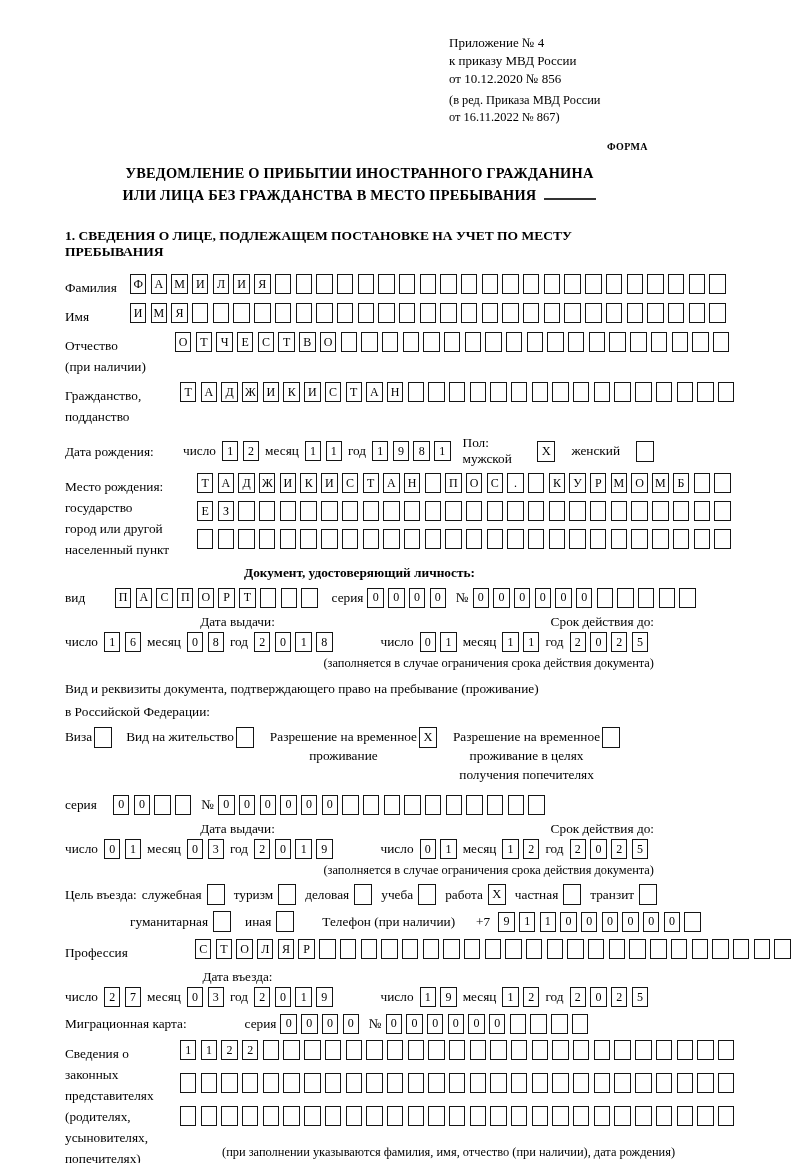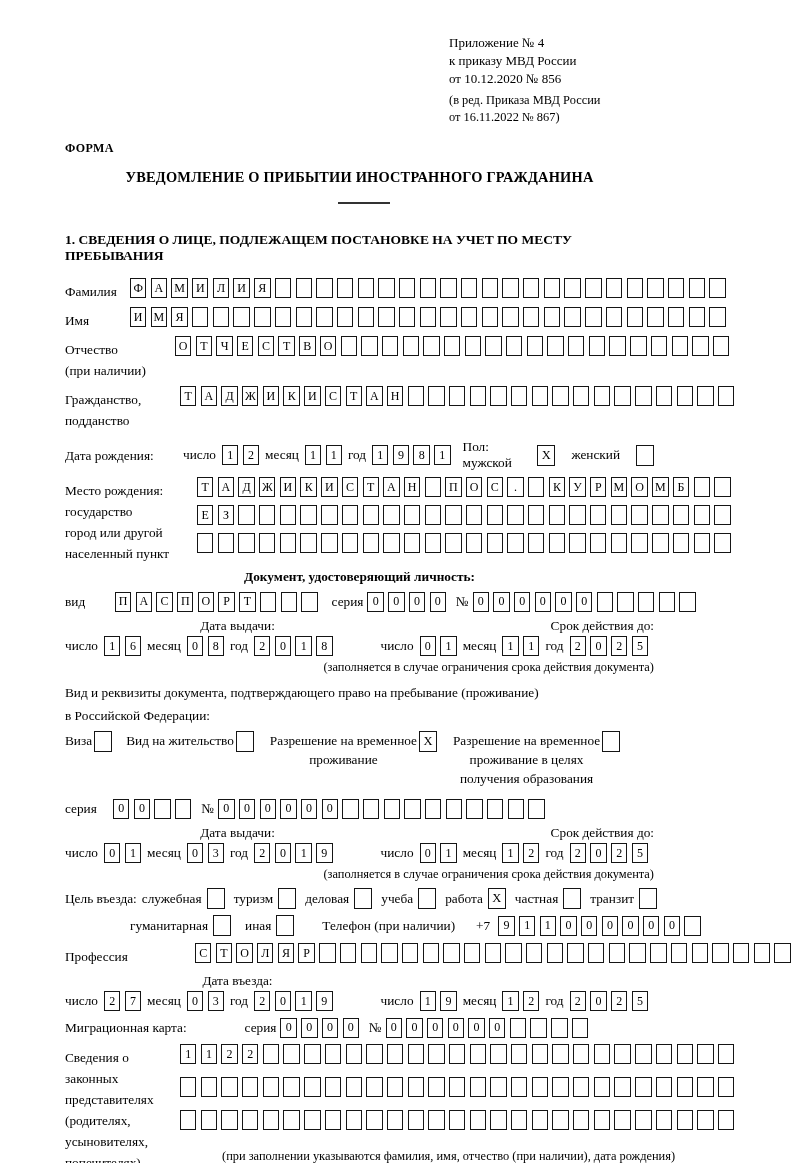--- a/index.html
+++ b/index.html
@@ -4,21 +4,21 @@
 <style>
   html,body{margin:0;padding:0;background:#fff;}
   body{width:800px;height:1163px;overflow:hidden;color:#000;
        font-family:"Liberation Serif","DejaVu Serif",serif;font-size:13.3px;}
   .page{box-sizing:border-box;width:684px;height:1163px;padding:34px 30px 10px 65px;}
 
   .top-right{width:200px;margin-left:auto;margin-right:5px;}
   .appendix div{line-height:18px;font-size:13px;}
   .revision div{line-height:16.5px;font-size:12.4px;}
   .revision{margin-top:4px;}
-  .forma{font-weight:bold;margin:16px 6px 0 0;font-size:12px;letter-spacing:.4px;}
+  .forma{font-weight:bold;text-align:right;margin:16px 6px 0 0;font-size:10px;letter-spacing:.4px;}
 
   .title{text-align:center;font-weight:bold;font-size:14.4px;line-height:22px;margin-top:10px;letter-spacing:.2px;}
   .tunder{display:inline-block;width:52px;border-bottom:2px solid #333;margin-left:8px;}
 
   .sec-heading{font-weight:bold;font-size:13.5px;margin:22px 0 14px 0;}
 
   .frow{display:flex;align-items:flex-start;margin-bottom:5px;}
   .flabel{flex:none;padding-top:3px;line-height:21px;}
   .w65{width:65px;} .w110{width:110px;} .w115{width:115px;} .w132{width:132px;} .w68{width:68px;}
 
@@ -67,21 +67,21 @@
     </div>
     <div class="revision">
       <div>(в ред. Приказа МВД России</div>
       <div>от 16.11.2022 № 867)</div>
     </div>
   </div>
   <div class="forma">ФОРМА</div>
 
   <div class="title">
     <div>УВЕДОМЛЕНИЕ О ПРИБЫТИИ ИНОСТРАННОГО ГРАЖДАНИНА</div>
-    <div><span class="tunder"></span></div>
+    <div><span>ИЛИ ЛИЦА БЕЗ ГРАЖДАНСТВА В МЕСТО ПРЕБЫВАНИЯ</span><span class="tunder"></span></div>
   </div>
 
   <div class="sec-heading">1. СВЕДЕНИЯ О ЛИЦЕ, ПОДЛЕЖАЩЕМ ПОСТАНОВКЕ НА УЧЕТ ПО МЕСТУ ПРЕБЫВАНИЯ</div>
 
   <div class="frow">
     <div class="flabel w65">Фамилия</div>
     <div class="boxrow">
         <span class="cell">Ф</span>
         <span class="cell">А</span>
         <span class="cell">М</span>
@@ -444,21 +444,21 @@
       <span class="olabel center">
         <div>Разрешение на временное</div>
         <div>проживание</div>
       </span>
       <span class="cbox">X</span>
     </div>
     <div class="opt" style="margin-left:16px;">
       <span class="olabel center">
         <div>Разрешение на временное</div>
         <div>проживание в целях</div>
-        <div>получения образования</div>
+        <div>получения попечителях</div>
       </span>
       <span class="cbox"></span>
     </div>
   </div>
 
   <div class="drow">
     <span class="flabel" style="width:48px;padding-top:0;">серия</span>
     <span class="boxrow">
         <span class="cell">0</span>
         <span class="cell">0</span>

